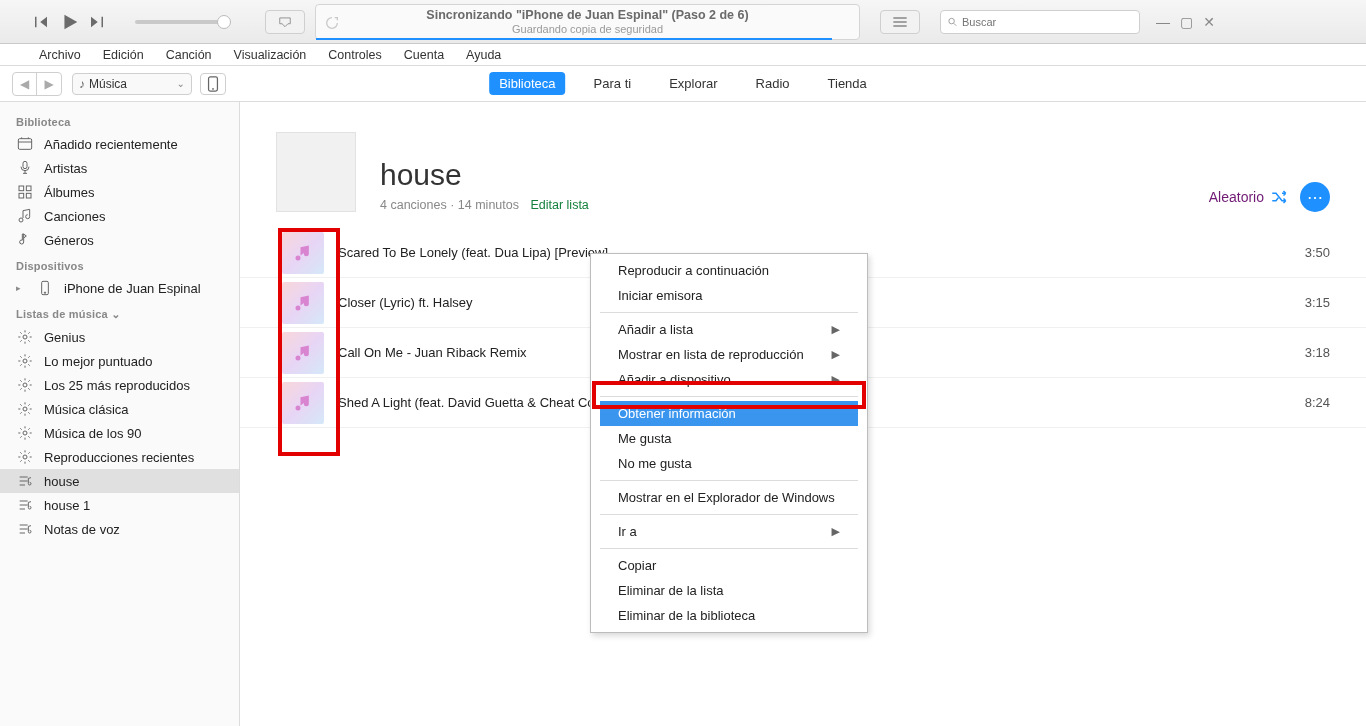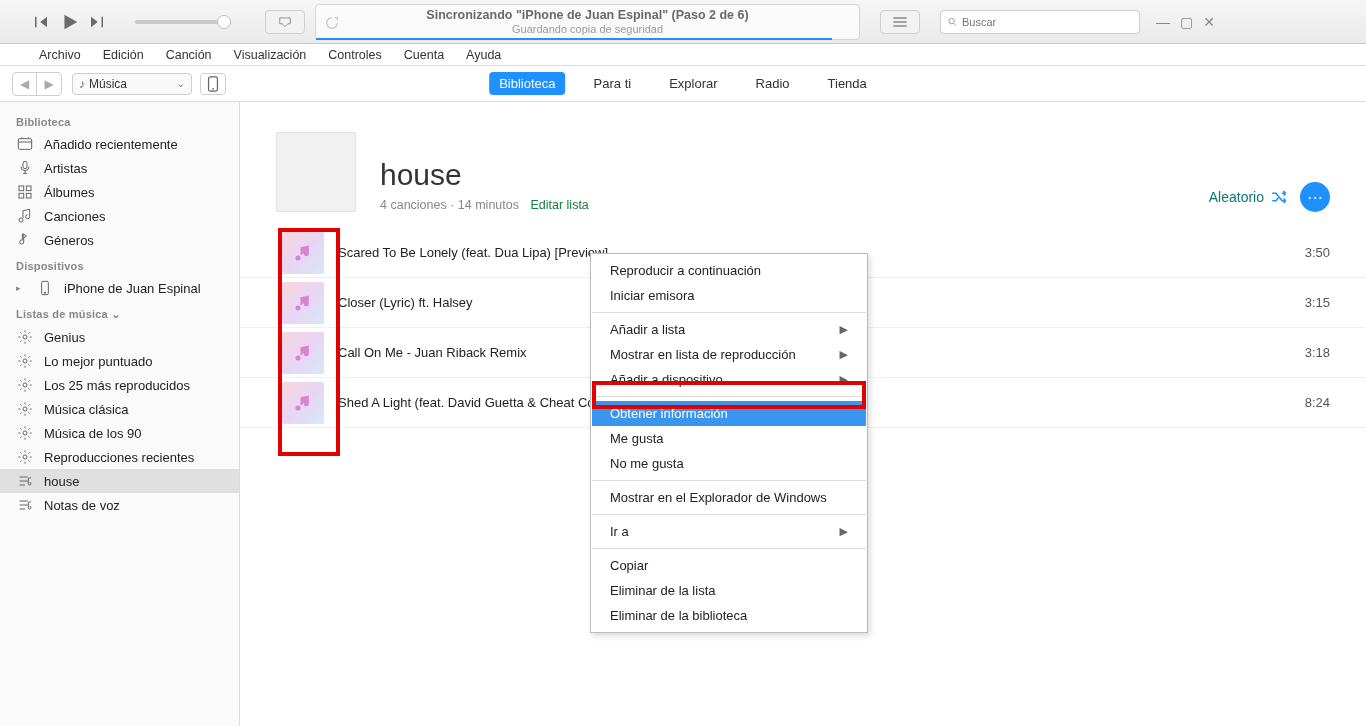--- a/index.html
+++ b/index.html
@@ -86,21 +86,21 @@
 
   
   .content { flex:1; position:relative; background:#fff; }
 
   .playlist-header { display:flex; align-items:flex-end; padding: 30px 36px 16px 36px; }
   .pl-art { width:80px; height:80px; background:#f1f1f1; border:1px solid #e2e2e2; margin-right:24px; }
   .pl-title { font-size:30px; color:#333; font-weight:400; }
   .pl-sub { font-size:12.5px; color:#888; margin-top:6px; }
   .pl-sub .edit { color:#15803d; margin-left:8px; }
   .pl-right { margin-left:auto; display:flex; align-items:center; gap:12px; }
-  .shuffle-btn { color:#0f766e; font-size:14px; display:flex; align-items:center; gap:6px; }
+  .shuffle-btn { color:#701a75; font-size:14px; display:flex; align-items:center; gap:6px; }
   .shuffle-btn svg { width:18px; height:18px; fill:none; stroke:#1e90ff; stroke-width:2; }
   .more-btn { width:30px; height:30px; border-radius:50%; background:#1e90ff; color:#fff; display:flex; align-items:center; justify-content:center; font-size:16px; }
 
   
   .songs { position:relative; }
   .song-row { display:flex; align-items:center; height:50px; border-bottom:1px solid #f0f0f0; padding-right: 36px; }
   .song-art { width:42px; height:42px; margin-left: 42px; margin-right: 14px; border-radius:2px;
     background: linear-gradient(135deg,#f9d7da 0%,#e8d5f5 50%,#d5e8f9 100%);
     display:flex; align-items:center; justify-content:center; }
   .song-art svg { width:20px; height:20px; fill:#d670c8; opacity:.8; }
@@ -110,21 +110,21 @@
   
   .red-box-thumbs {
     position:absolute; left: 278px; top: 228px; width: 62px; height: 228px;
     border: 4px solid #e30000; pointer-events:none; z-index: 40;
   }
 
   
   .ctx {
     position:absolute; left:590px; top:253px; width: 278px;
     background:#fff; border:1px solid #bcbcbc; box-shadow: 2px 3px 6px rgba(0,0,0,.15);
-    z-index: 30; font-size:13px; color:#222; padding: 4px 1px;
+    z-index: 30; font-size:13px; color:#222; padding: 4px 9px;
   }
   .ctx-item { padding: 5px 18px; display:flex; align-items:center; }
   .ctx-item .sub { margin-left:auto; color:#666; font-size:11px; }
   .ctx-item.hl { background:#3a95ef; color:#fff; }
   .ctx-sep { height:1px; background:#dcdcdc; margin:4px 0; }
 
   .red-box-menuitem {
     position:absolute; left:592px; top:381px; width: 274px; height: 28px;
     border:4px solid #e30000; pointer-events:none; z-index:45;
   }
@@ -356,20 +356,29 @@
           </span>
           <span>house</span>
         </div>
         <div class="sb-item">
           <span class="ico">
             <svg viewBox="0 0 24 24">
               <path d="M4 6h12M4 12h12M4 18h8"></path>
               <path d="M19 14a2 2 0 1 1-2 2V8l4-1"></path>
             </svg>
           </span>
+          <span>house 1</span>
+        </div>
+        <div class="sb-item">
+          <span class="ico">
+            <svg viewBox="0 0 24 24">
+              <path d="M4 6h12M4 12h12M4 18h8"></path>
+              <path d="M19 14a2 2 0 1 1-2 2V8l4-1"></path>
+            </svg>
+          </span>
           <span>Notas de voz</span>
         </div>
       </div>
   </div>
 
   <div class="content">
     <div class="playlist-header">
       <div class="pl-art"></div>
       <div>
         <div class="pl-title">house</div>

